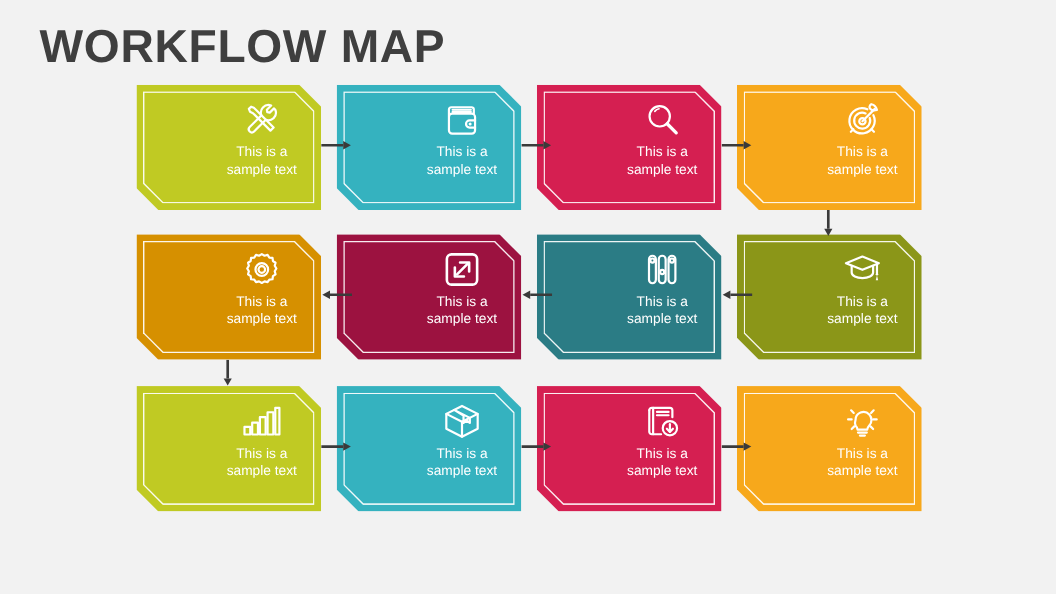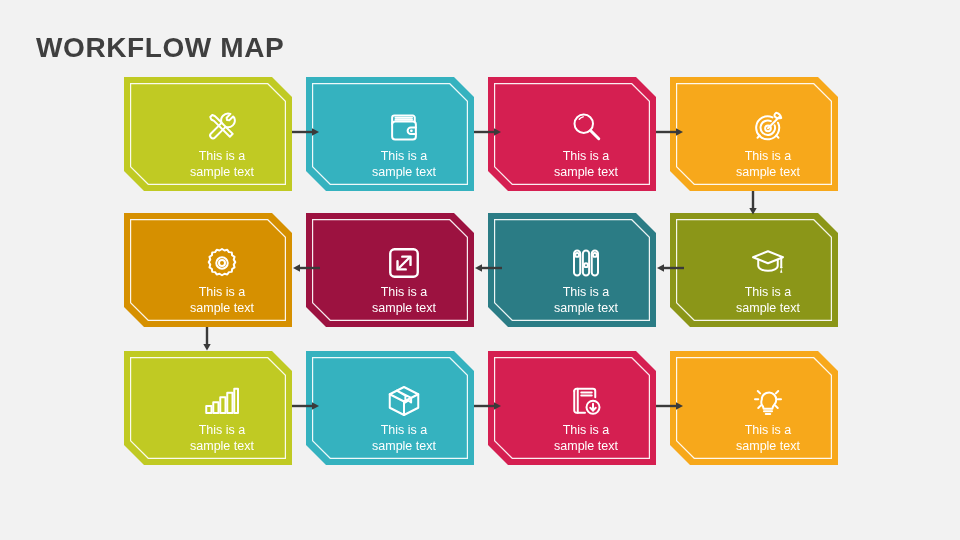--- a/index.html
+++ b/index.html
@@ -12,25 +12,24 @@
     background: #f2f2f2;
     font-family: "Liberation Sans", sans-serif;
     overflow: hidden;
     position: relative;
   }
 
   #page-title {
     position: absolute;
     left: 36px;
     top: 18px;
-    font-size: 28px;
+    font-size: 42px;
     font-weight: bold;
     color: #3f3f3f;
     letter-spacing: 0.6px;
-    margin-top: 14px;
   }
 
   
   #board {
     position: absolute;
     left: 0;
     top: 0;
     width: 960px;
     height: 540px;
   }
@@ -59,29 +58,29 @@
     left: 7.2px;
     top: 7.2px;
     width: 153.6px;
     height: 99.6px;
     -webkit-clip-path: polygon(0 0, 136.2px 0, 153.6px 17.4px, 153.6px 99.6px, 17.4px 99.6px, 0 82.2px);
     clip-path: polygon(0 0, 136.2px 0, 153.6px 17.4px, 153.6px 99.6px, 17.4px 99.6px, 0 82.2px);
   }
 
   .card-content {
     position: absolute;
-    left: 2px;
+    left: 18px;
     top: 0;
     width: 192px;
     height: 114px;
     display: flex;
     flex-direction: column;
     align-items: center;
     justify-content: flex-start;
-    padding-top: 30px;
+    padding-top: 12px;
     box-sizing: border-box;
   }
 
   .card-icon {
     width: 40px;
     height: 40px;
     display: block;
     margin-bottom: 2px;
   }
   .card-icon svg { display: block; width: 40px; height: 40px; }

